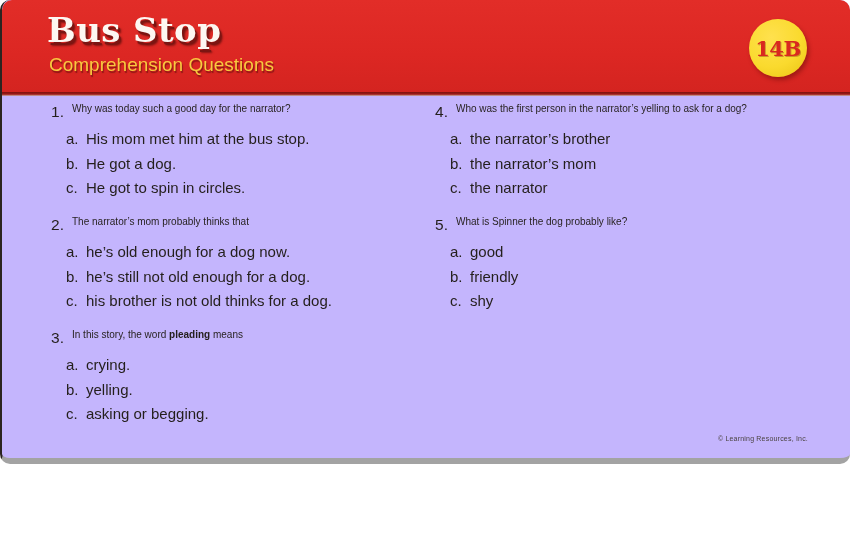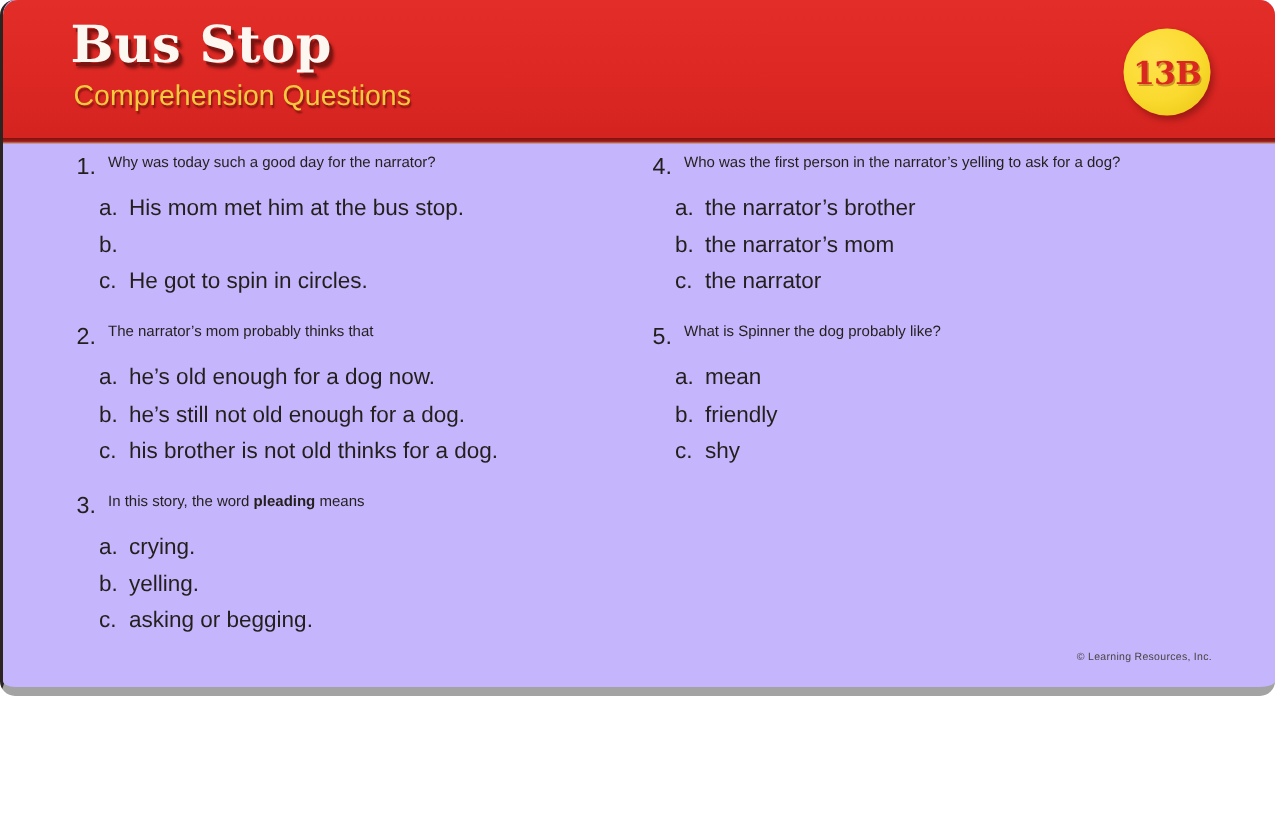--- a/index.html
+++ b/index.html
@@ -166,38 +166,39 @@
 </style>
 </head>
 <body>
 
 <div class="card">
 
   <div class="header">
     <div class="title">Bus Stop</div>
     <div class="subtitle">Comprehension Questions</div>
     <div class="badge">
-      <div class="badge-label">13B</div>
+      <div class="badge-label">14B</div>
     </div>
   </div>
   <div class="header-rule"></div>
 
   <div class="body-area">
     <div class="col col-left" id="col-left">
         <div class="question-block">
           <div class="q-row">
             <div class="q-num">1.</div>
             <div class="q-text">Why was today such a good day for the narrator?</div>
           </div>
           <div class="choice-row">
             <div class="c-letter">a.</div>
             <div class="c-text">His mom met him at the bus stop.</div>
           </div>
           <div class="choice-row">
             <div class="c-letter">b.</div>
+            <div class="c-text">He got a dog.</div>
           </div>
           <div class="choice-row">
             <div class="c-letter">c.</div>
             <div class="c-text">He got to spin in circles.</div>
           </div>
         </div>
         <div class="question-block">
           <div class="q-row">
             <div class="q-num">2.</div>
             <div class="q-text">The narrator’s mom probably thinks that</div>
@@ -253,21 +254,21 @@
             <div class="c-text">the narrator</div>
           </div>
         </div>
         <div class="question-block">
           <div class="q-row">
             <div class="q-num">5.</div>
             <div class="q-text">What is Spinner the dog probably like?</div>
           </div>
           <div class="choice-row">
             <div class="c-letter">a.</div>
-            <div class="c-text">mean</div>
+            <div class="c-text">good</div>
           </div>
           <div class="choice-row">
             <div class="c-letter">b.</div>
             <div class="c-text">friendly</div>
           </div>
           <div class="choice-row">
             <div class="c-letter">c.</div>
             <div class="c-text">shy</div>
           </div>
         </div>

